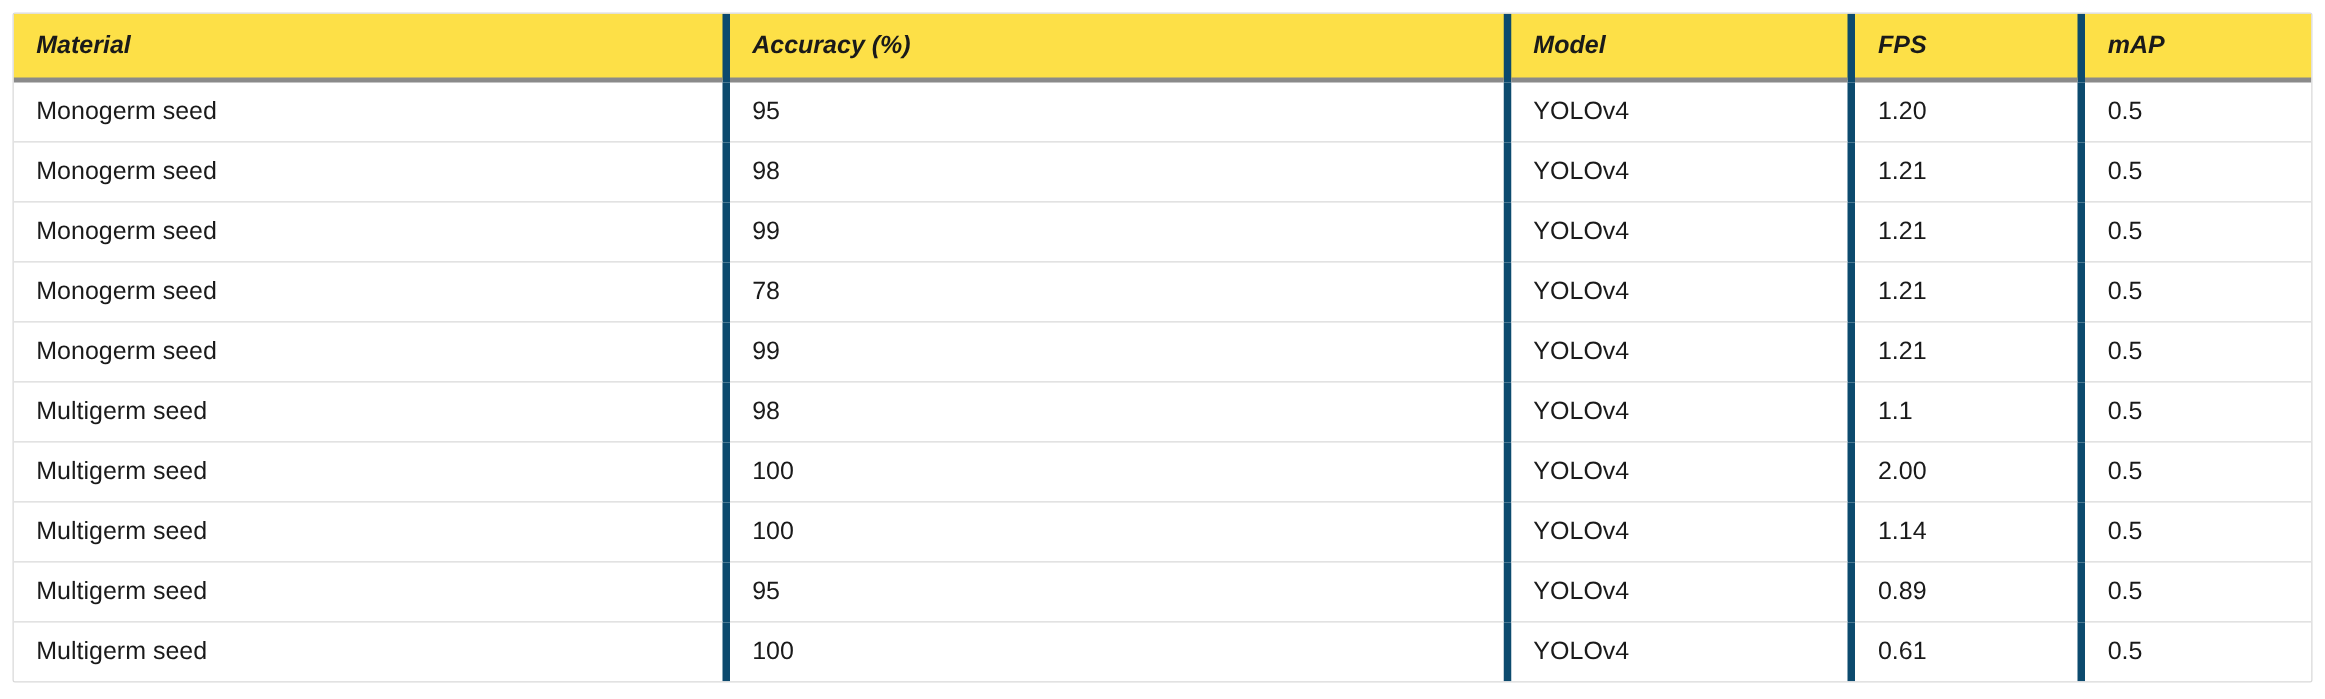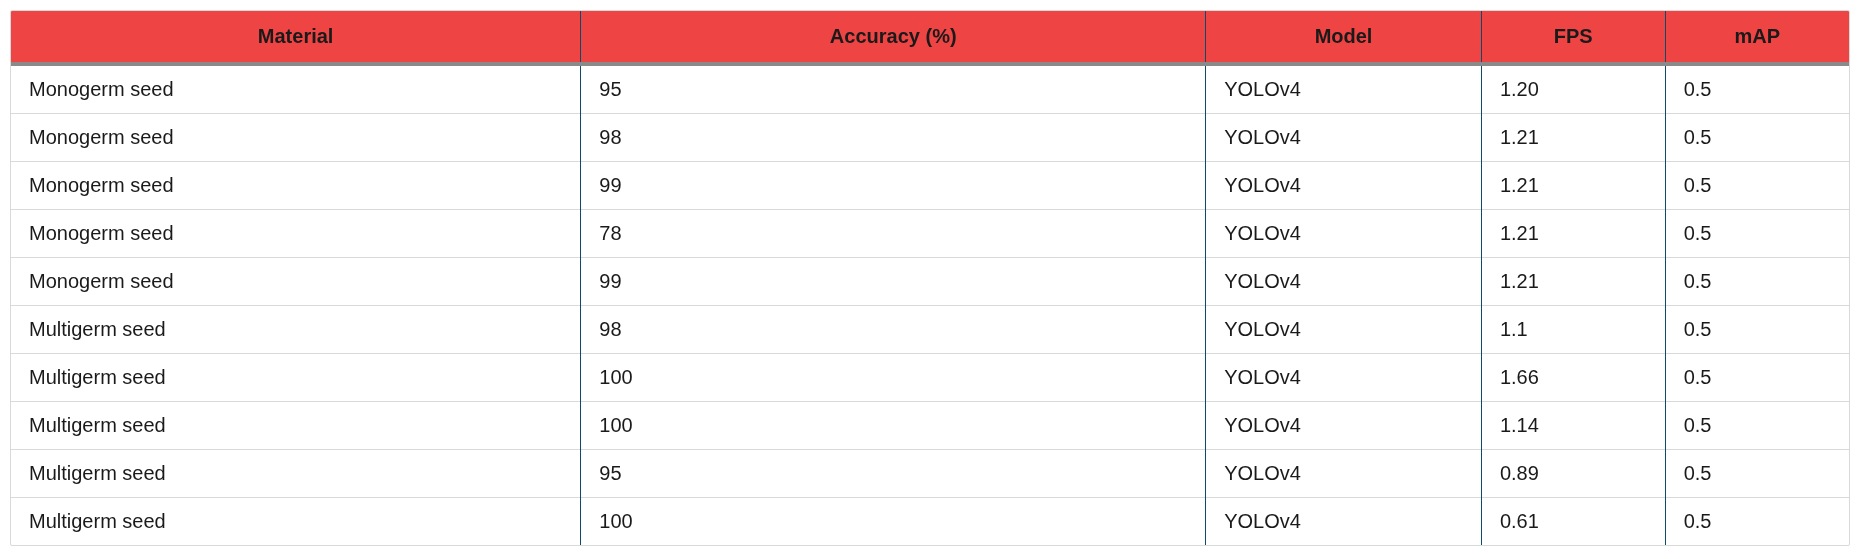--- a/index.html
+++ b/index.html
@@ -14,34 +14,35 @@
     border: 1px solid #d9d9d9;
     border-radius: 2px;
     overflow: hidden;
   }
   table {
     width: 100%;
     border-collapse: collapse;
     table-layout: fixed;
   }
   thead th {
-    text-align: center;
+    text-align: left;
     font-weight: 700;
     padding: 14px 18px;
-    background: #ef4444;
+    background: #fde047;
     border-bottom: 4px solid #8a8a8a;
+    font-style: italic;
   }
   tbody td {
     padding: 12px 18px;
     border-top: 1px solid #d9d9d9;
     vertical-align: middle;
   }
   tbody td:not(:first-child),
   thead th:not(:first-child) {
-    border-left: 1px solid #0c4a6e;
+    border-left: 6px solid #0c4a6e;
   }
   .material-cell {
   } 
 </style>
 </head>
 <body>
 
 <div class="table-wrap">
   <table>
     <colgroup>
@@ -101,21 +102,21 @@
           <td class="material-cell">Multigerm seed</td>
           <td>98</td>
           <td>YOLOv4</td>
           <td>1.1</td>
           <td>0.5</td>
         </tr>
         <tr>
           <td class="material-cell">Multigerm seed</td>
           <td>100</td>
           <td>YOLOv4</td>
-          <td>1.66</td>
+          <td>2.00</td>
           <td>0.5</td>
         </tr>
         <tr>
           <td class="material-cell">Multigerm seed</td>
           <td>100</td>
           <td>YOLOv4</td>
           <td>1.14</td>
           <td>0.5</td>
         </tr>
         <tr>

